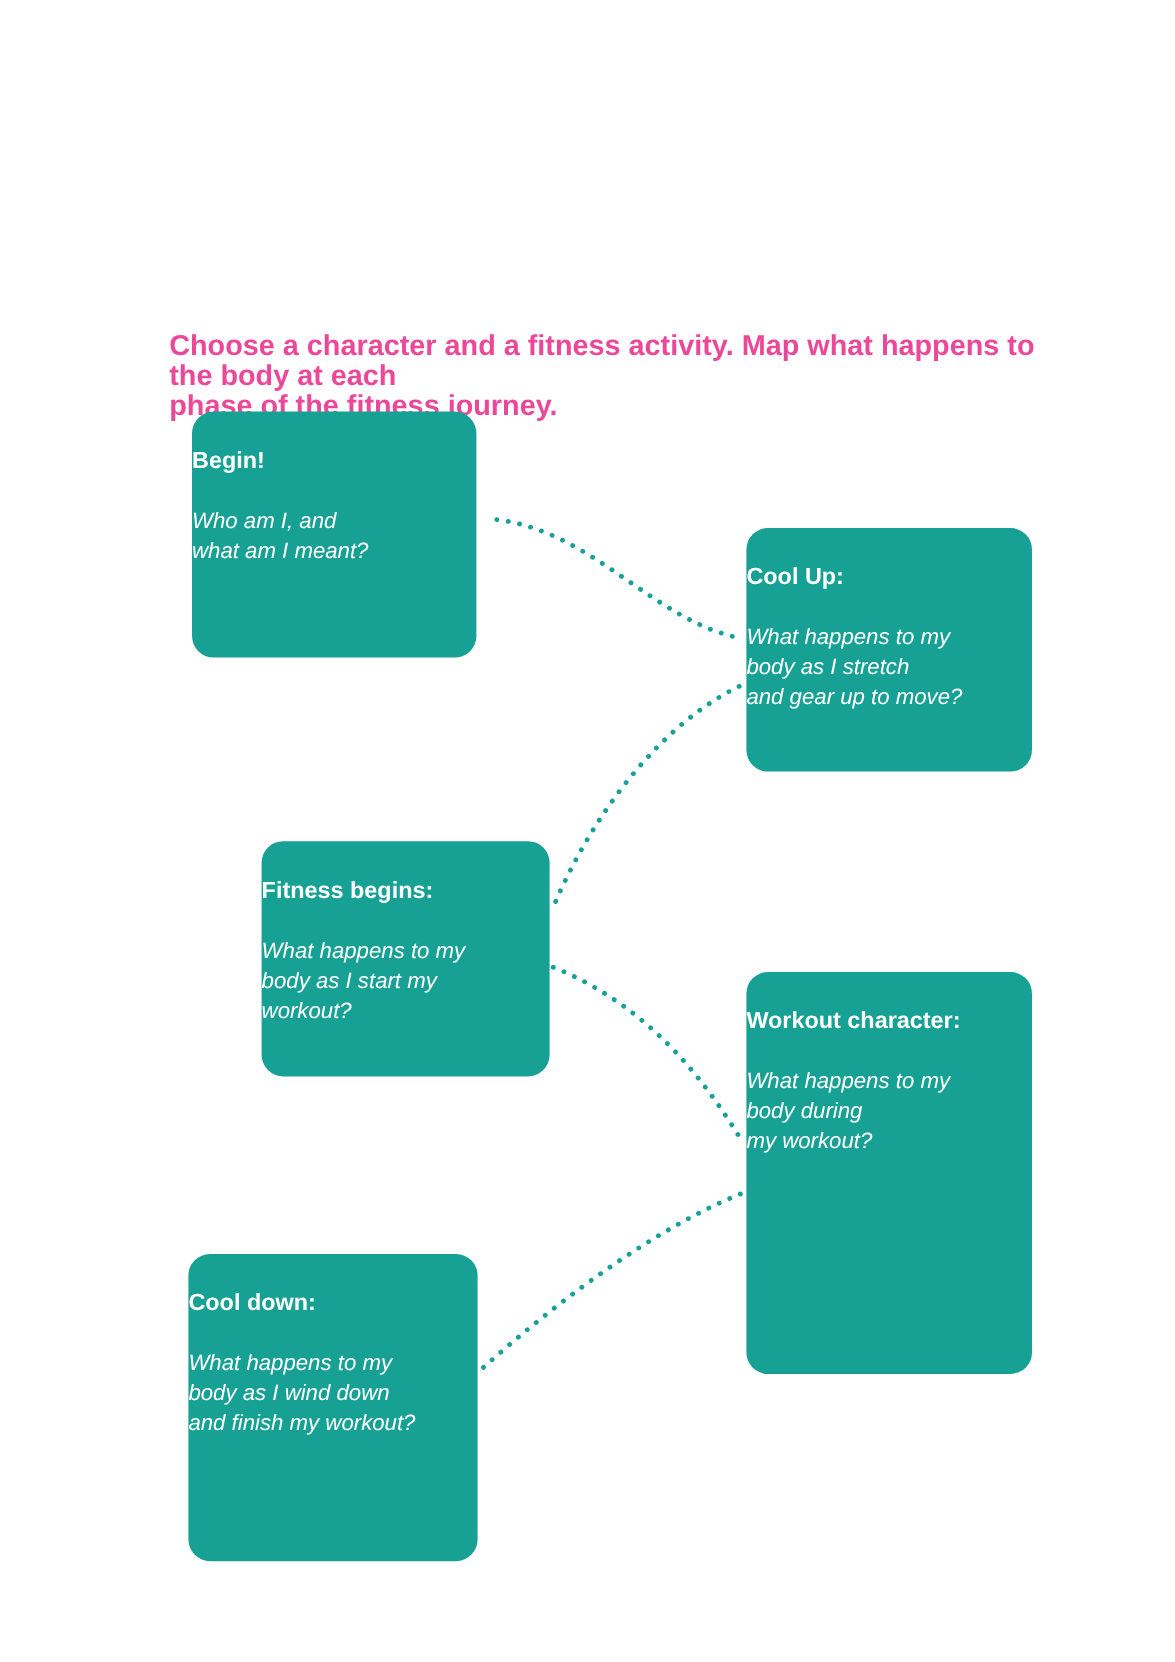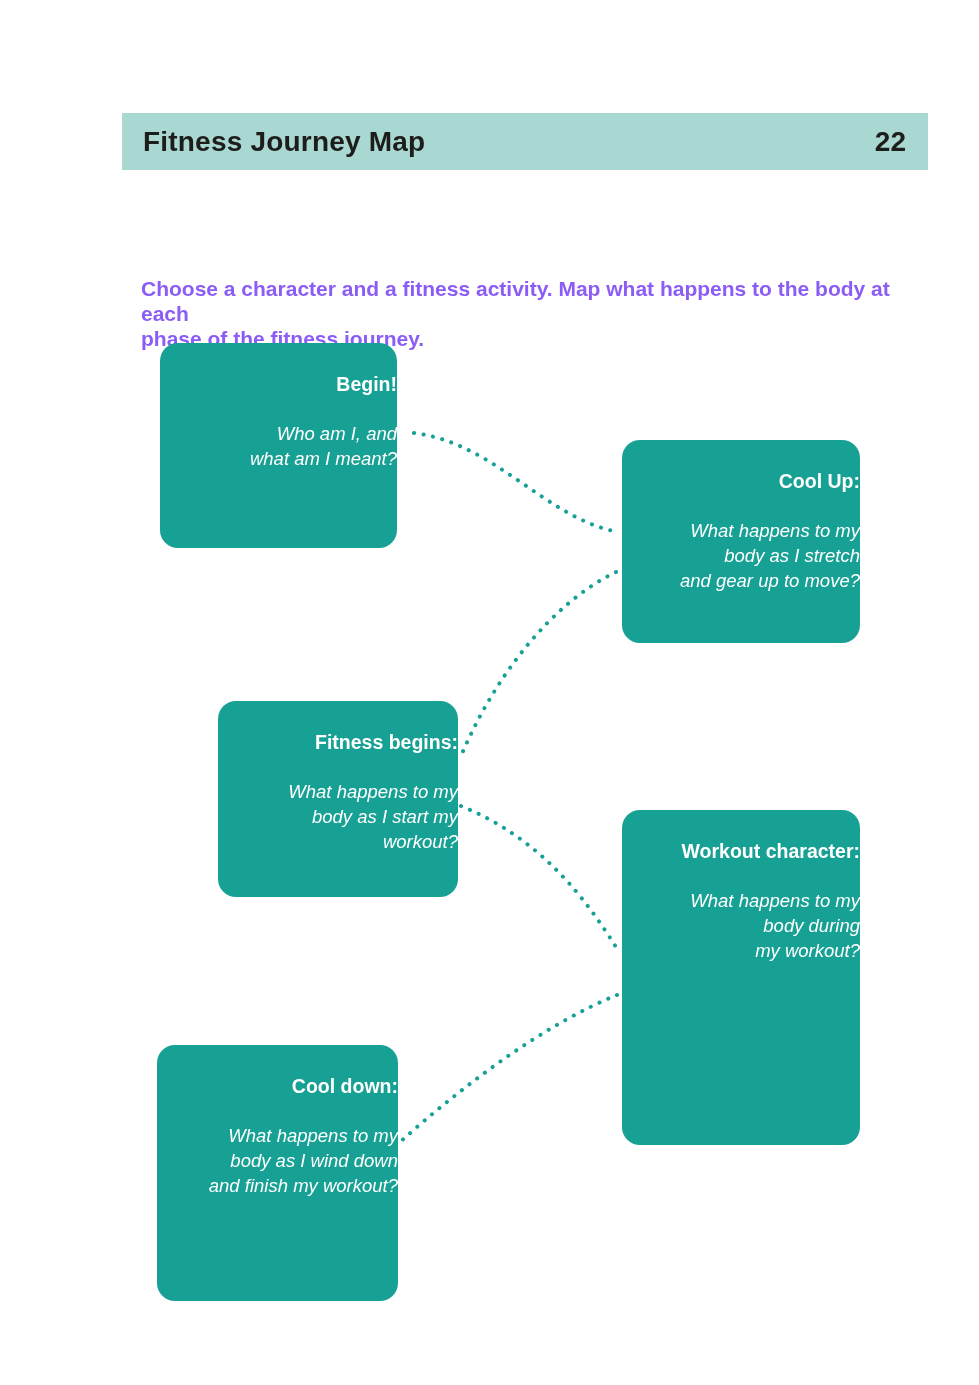--- a/index.html
+++ b/index.html
@@ -46,24 +46,24 @@
     font-size: 19px;
     line-height: 26px;
     color: #231f20;
     white-space: pre-line;
   }
   .instruction {
     position: absolute;
     left: 141px;
     top: 276px;
     width: 760px;
-    font-size: 21px;
+    font-size: 24px;
     line-height: 25px;
     font-weight: bold;
-    color: #8b5cf6;
+    color: #ec4899;
     white-space: pre-line;
   }
 
   .connectors {
     position: absolute;
     left: 0;
     top: 0;
     width: 979px;
     height: 1385px;
     pointer-events: none;
@@ -74,21 +74,21 @@
     stroke-width: 4;
     stroke-dasharray: 0.1 9.5;
     stroke-linecap: round;
   }
 
   .box {
     position: absolute;
     background: #17a094;
     border-radius: 18px;
     color: #ffffff;
-    text-align: right;
+    text-align: left;
     padding-top: 30px;
   }
   .box-title {
     font-weight: bold;
     font-size: 19.5px;
     line-height: 22px;
   }
   .box-prompt {
     margin-top: 26px;
     font-style: italic;
@@ -101,24 +101,20 @@
   .box-warmup           { left: 622px; top: 440px;  width: 238px; height: 203px; }
   .box-workout-begins   { left: 218px; top: 701px;  width: 240px; height: 196px; }
   .box-workout-continues{ left: 622px; top: 810px;  width: 238px; height: 335px; }
   .box-cooldown         { left: 157px; top: 1045px; width: 241px; height: 256px; }
 </style>
 </head>
 <body>
 
 <div class="page">
 
-  <header class="header-bar">
-    <div class="header-title">Fitness Journey Map</div>
-    <div class="page-number">22</div>
-  </header>
 
 
   <p class="instruction">Choose a character and a fitness activity. Map what happens to the body at each
 phase of the fitness journey.</p>
 
   <svg class="connectors" width="979" height="1385" viewBox="0 0 979 1385" aria-hidden="true">
     <path d="M414,433 C495,443 545,518 618,532"></path>
     <path d="M616,572 C550,604 494,678 461,756"></path>
     <path d="M461,806 C540,838 586,898 619,952"></path>
     <path d="M617,995 C545,1024 462,1086 399,1143"></path>

